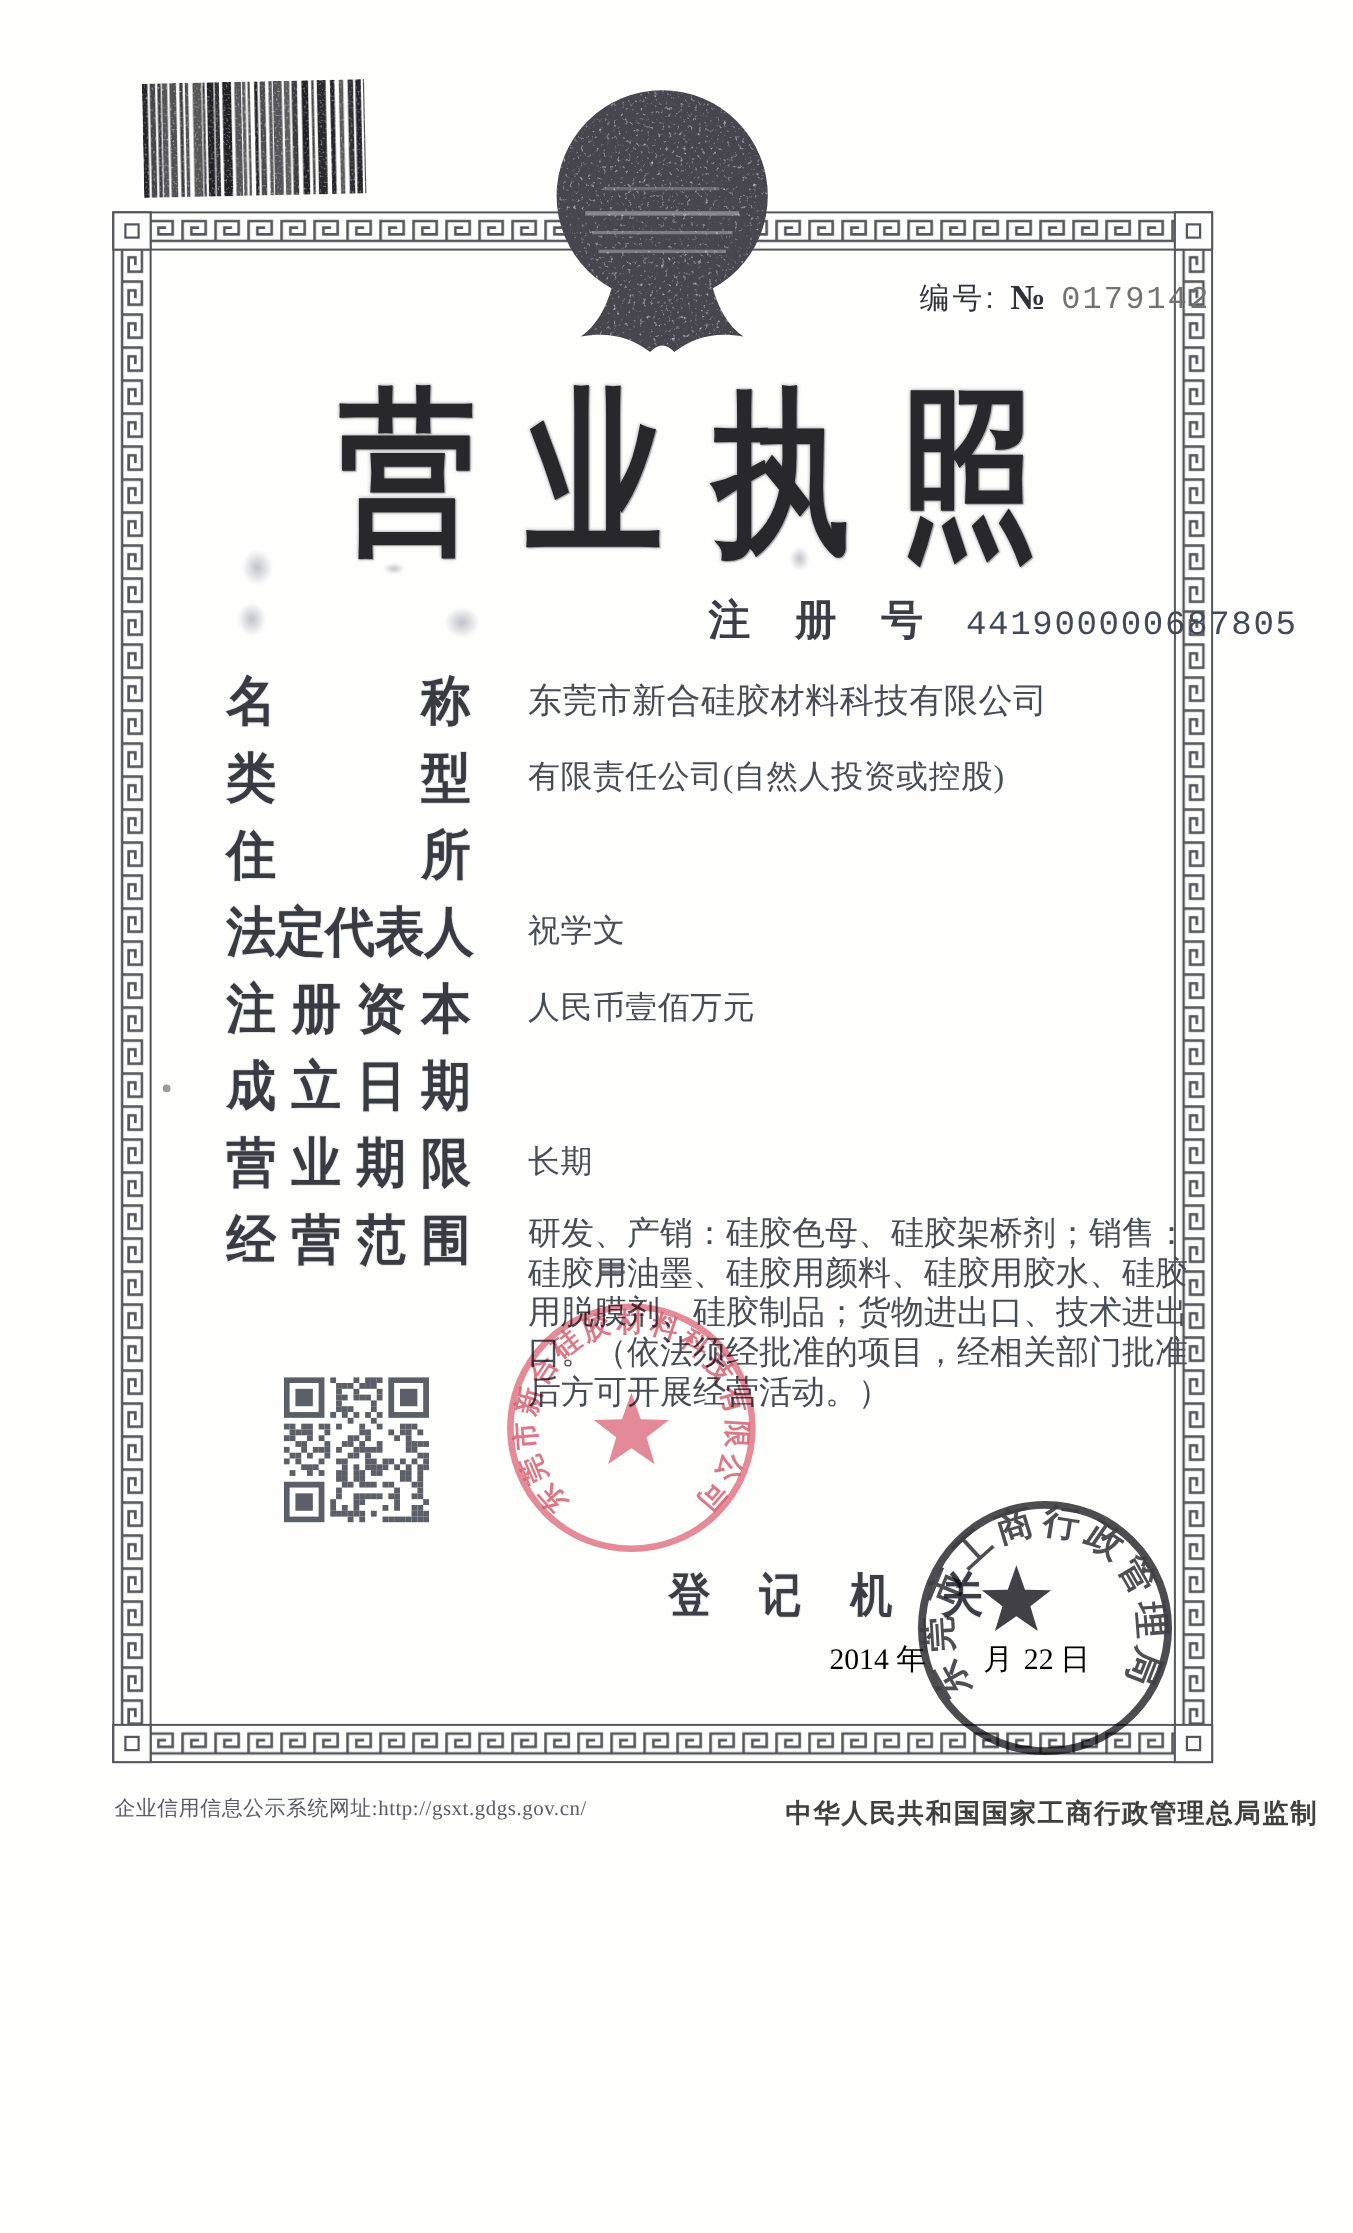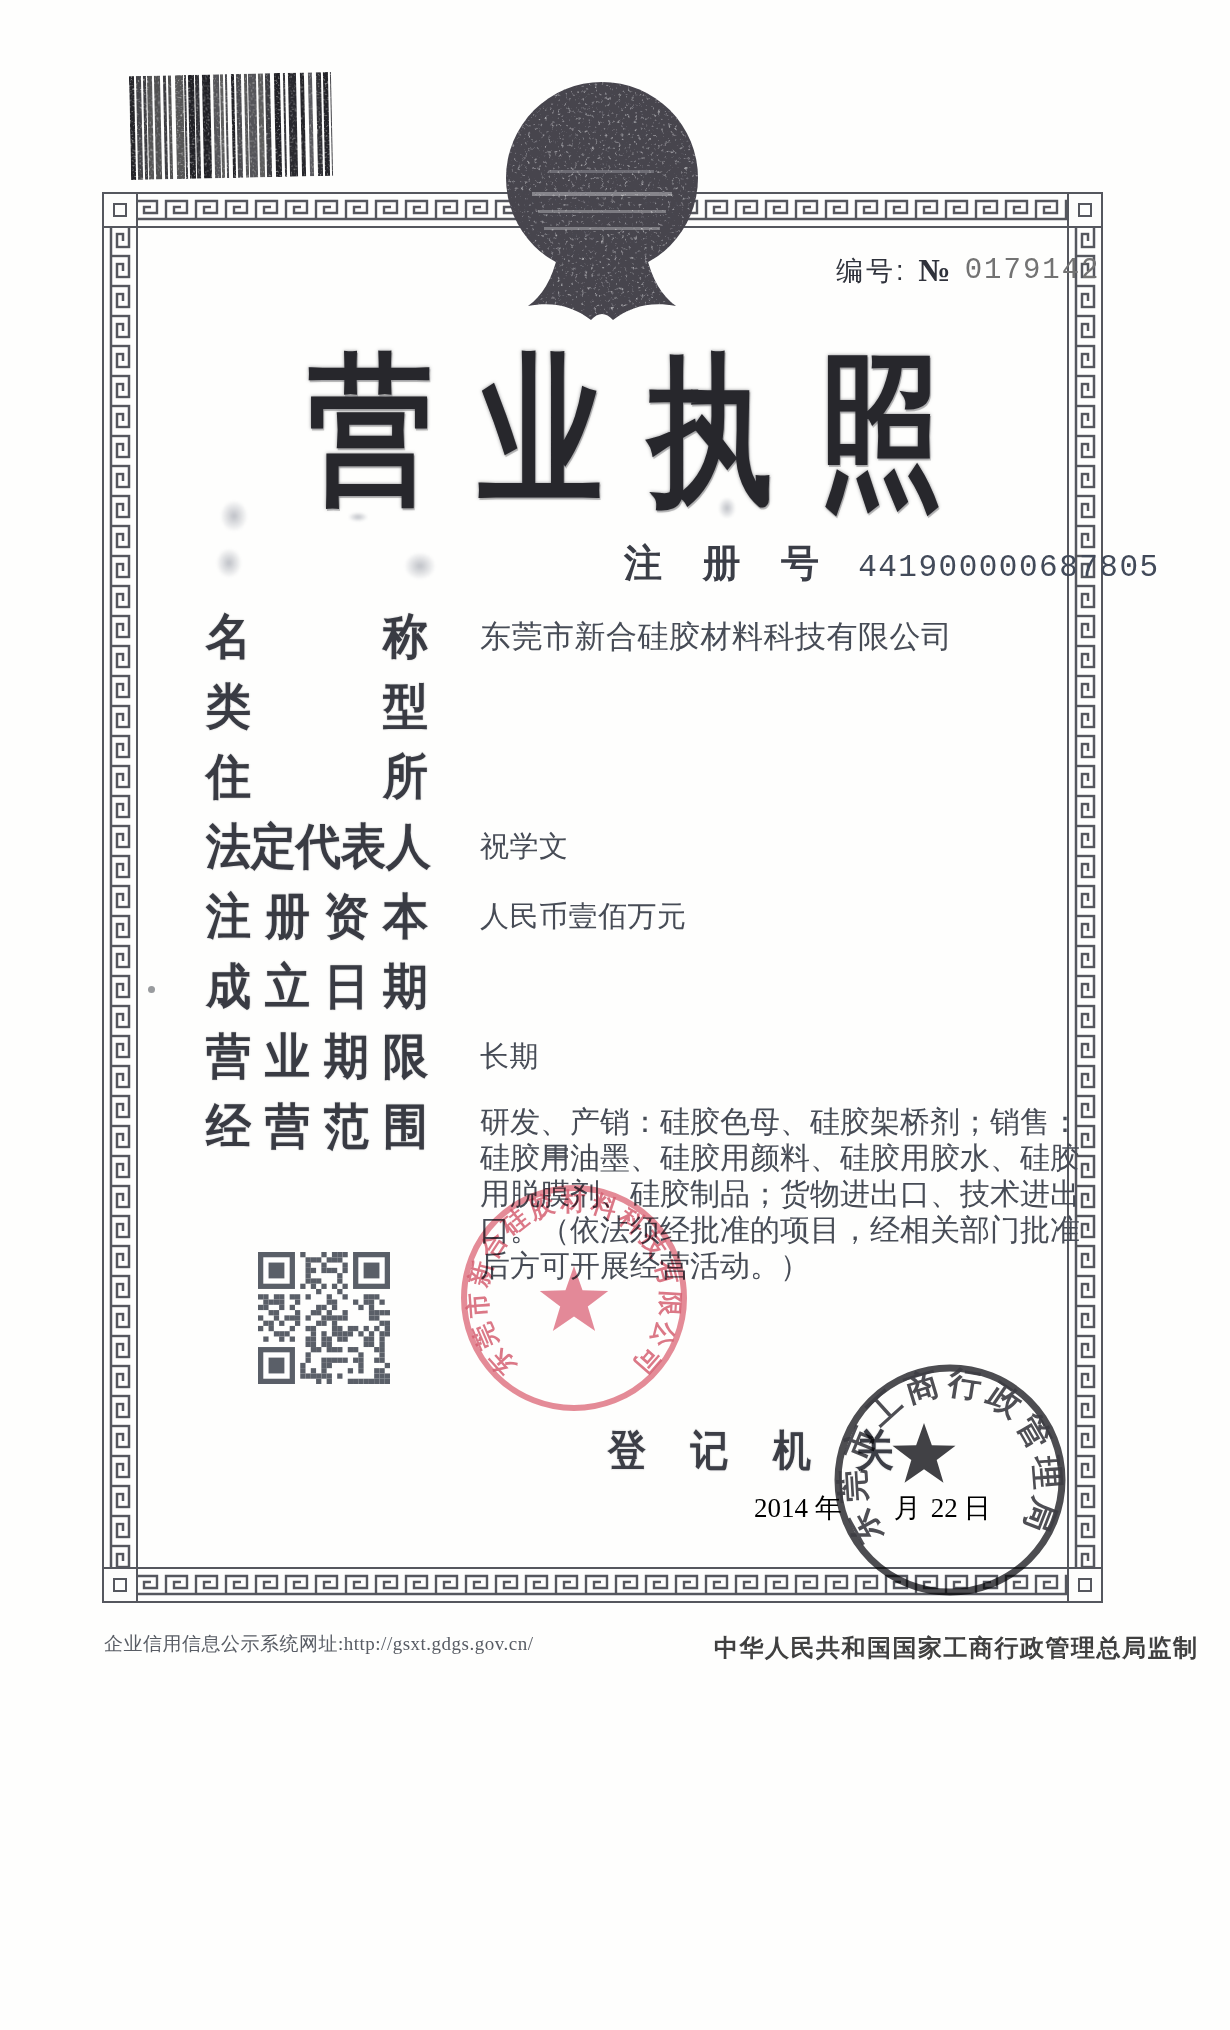--- a/index.html
+++ b/index.html
@@ -4,34 +4,34 @@
 <style>
   html,body{margin:0;padding:0;}
   body{
     width:1230px;height:2030px;position:relative;overflow:hidden;
     background:#fefefd;
     font-family:"Liberation Sans",sans-serif;
     color:#3c3e46;
   }
   .abs{position:absolute;}
   
-  .serial{left:836px;top:252px;display:flex;align-items:center;color:#2f323b;}
+  .serial{left:836px;top:252px;display:flex;align-items:flex-end;color:#2f323b;}
   .serial .zh{font-size:27px;letter-spacing:3px;}
   .serial .nosym{font-size:32px;font-weight:bold;font-family:"Liberation Serif",serif;margin-left:12px;}
   .serial .digits{font-size:29px;font-family:"Liberation Mono",monospace;margin-left:14px;letter-spacing:2px;color:#737373;}
   
   .title{
     left:102px;top:342px;width:1001px;text-align:center;
     font-size:124px;font-weight:800;color:#27272c;
     letter-spacing:46px;padding-left:46px;line-height:1.1;
     transform:scaleY(1.30);transform-origin:top center;
     text-shadow:0 0 3px rgba(38,38,44,.55), 1px 1px 0 rgba(38,38,44,.25);
   }
   
-  .regline{left:624px;top:538px;display:flex;align-items:baseline;}
+  .regline{left:644px;top:538px;display:flex;align-items:baseline;}
   .regline .rlab{font-size:38px;font-weight:600;letter-spacing:15px;color:#3b3e47;}
   .regline .rnum{font-size:31px;font-family:"Liberation Mono",monospace;letter-spacing:1.5px;margin-left:24px;color:#424a59;text-align:right;}
   
   .fields{left:206px;top:612px;width:880px;}
   .frow{display:flex;margin-bottom:21px;min-height:49px;align-items:flex-start;}
   .flabel{
     width:222px;flex:none;display:flex;justify-content:space-between;
     font-size:45px;font-weight:600;color:#393b43;line-height:49px;
     transform:scaleY(1.08);transform-origin:center;
     text-shadow:0 0 1.5px rgba(55,57,65,.45);
@@ -196,20 +196,21 @@
         <span>名</span>
         <span>称</span>
       </div>
       <div class="fvalue big">东莞市新合硅胶材料科技有限公司</div>
     </div>
     <div class="frow">
       <div class="flabel">
         <span>类</span>
         <span>型</span>
       </div>
+      <div class="fvalue">有限责任公司(自然人投资或控股)</div>
     </div>
     <div class="frow">
       <div class="flabel">
         <span>住</span>
         <span>所</span>
       </div>
     </div>
     <div class="frow">
       <div class="flabel">
         <span>法</span>

